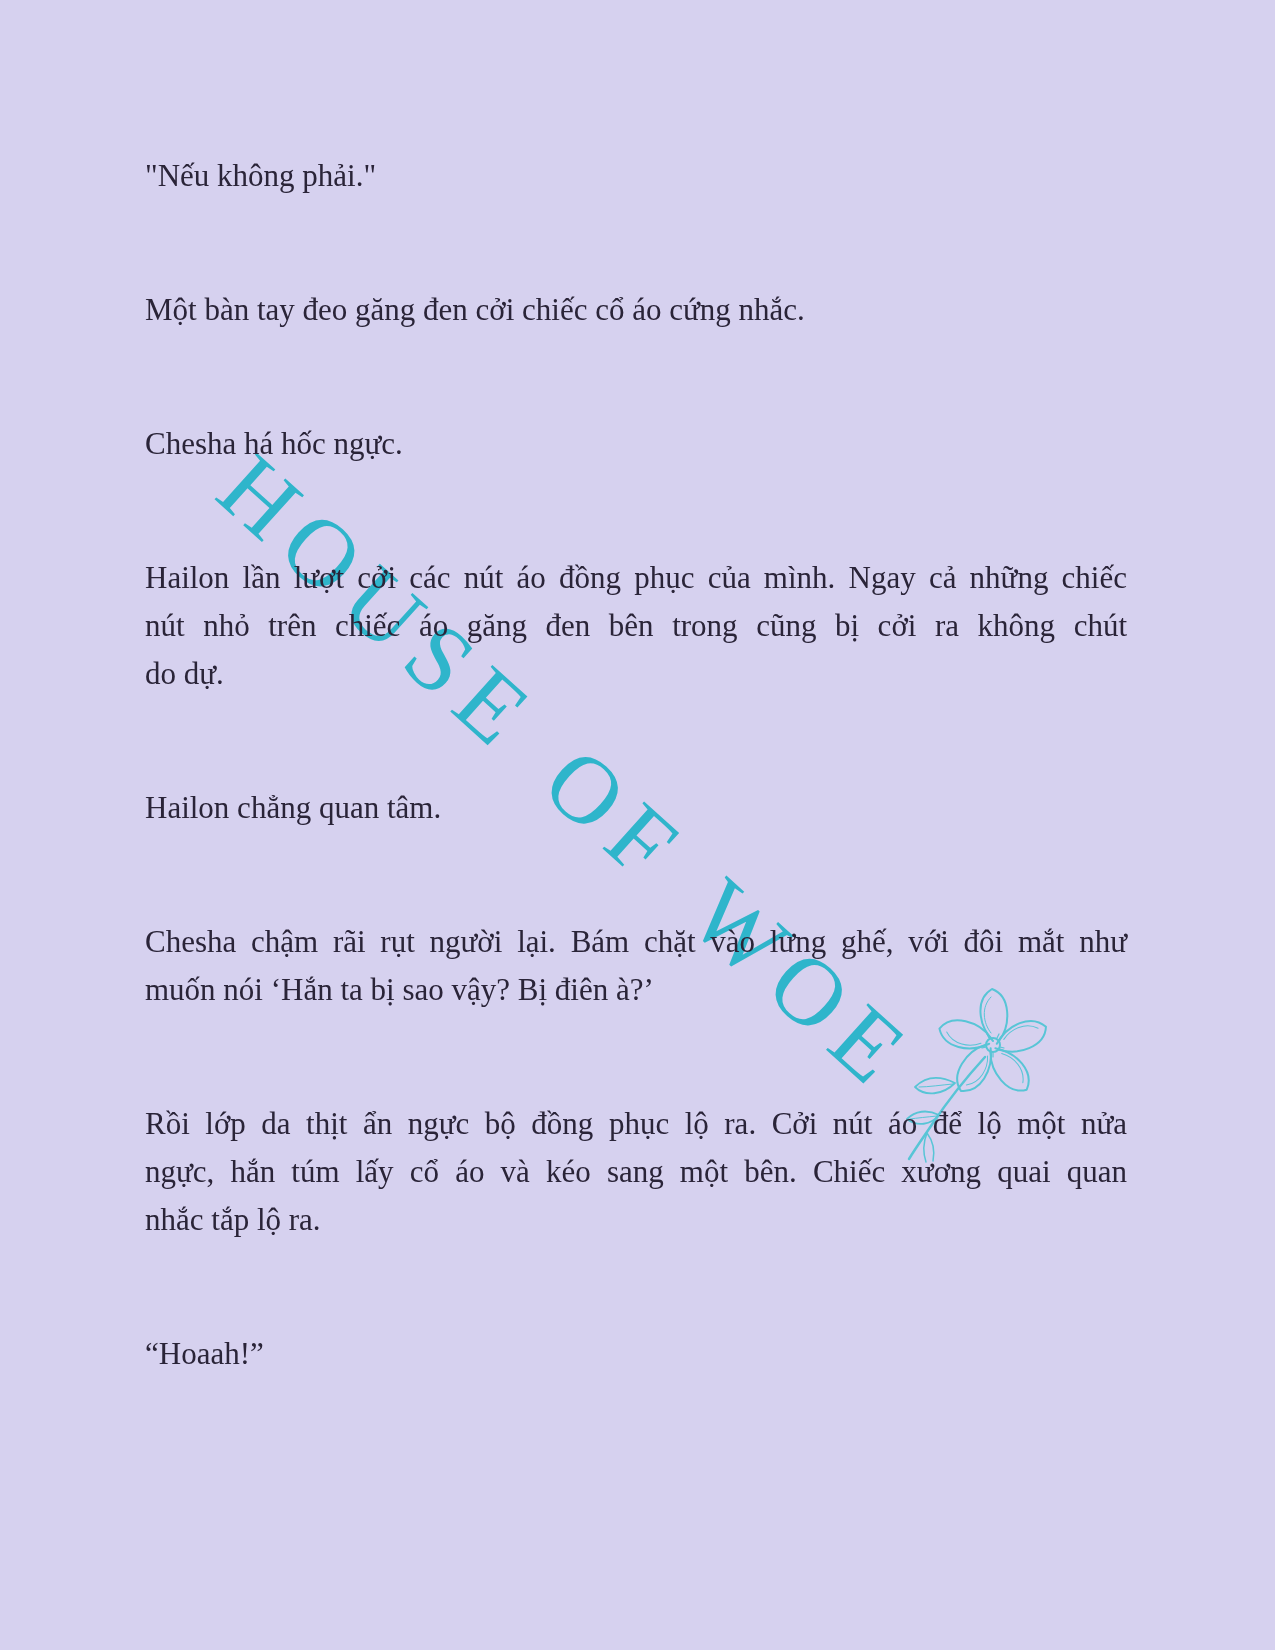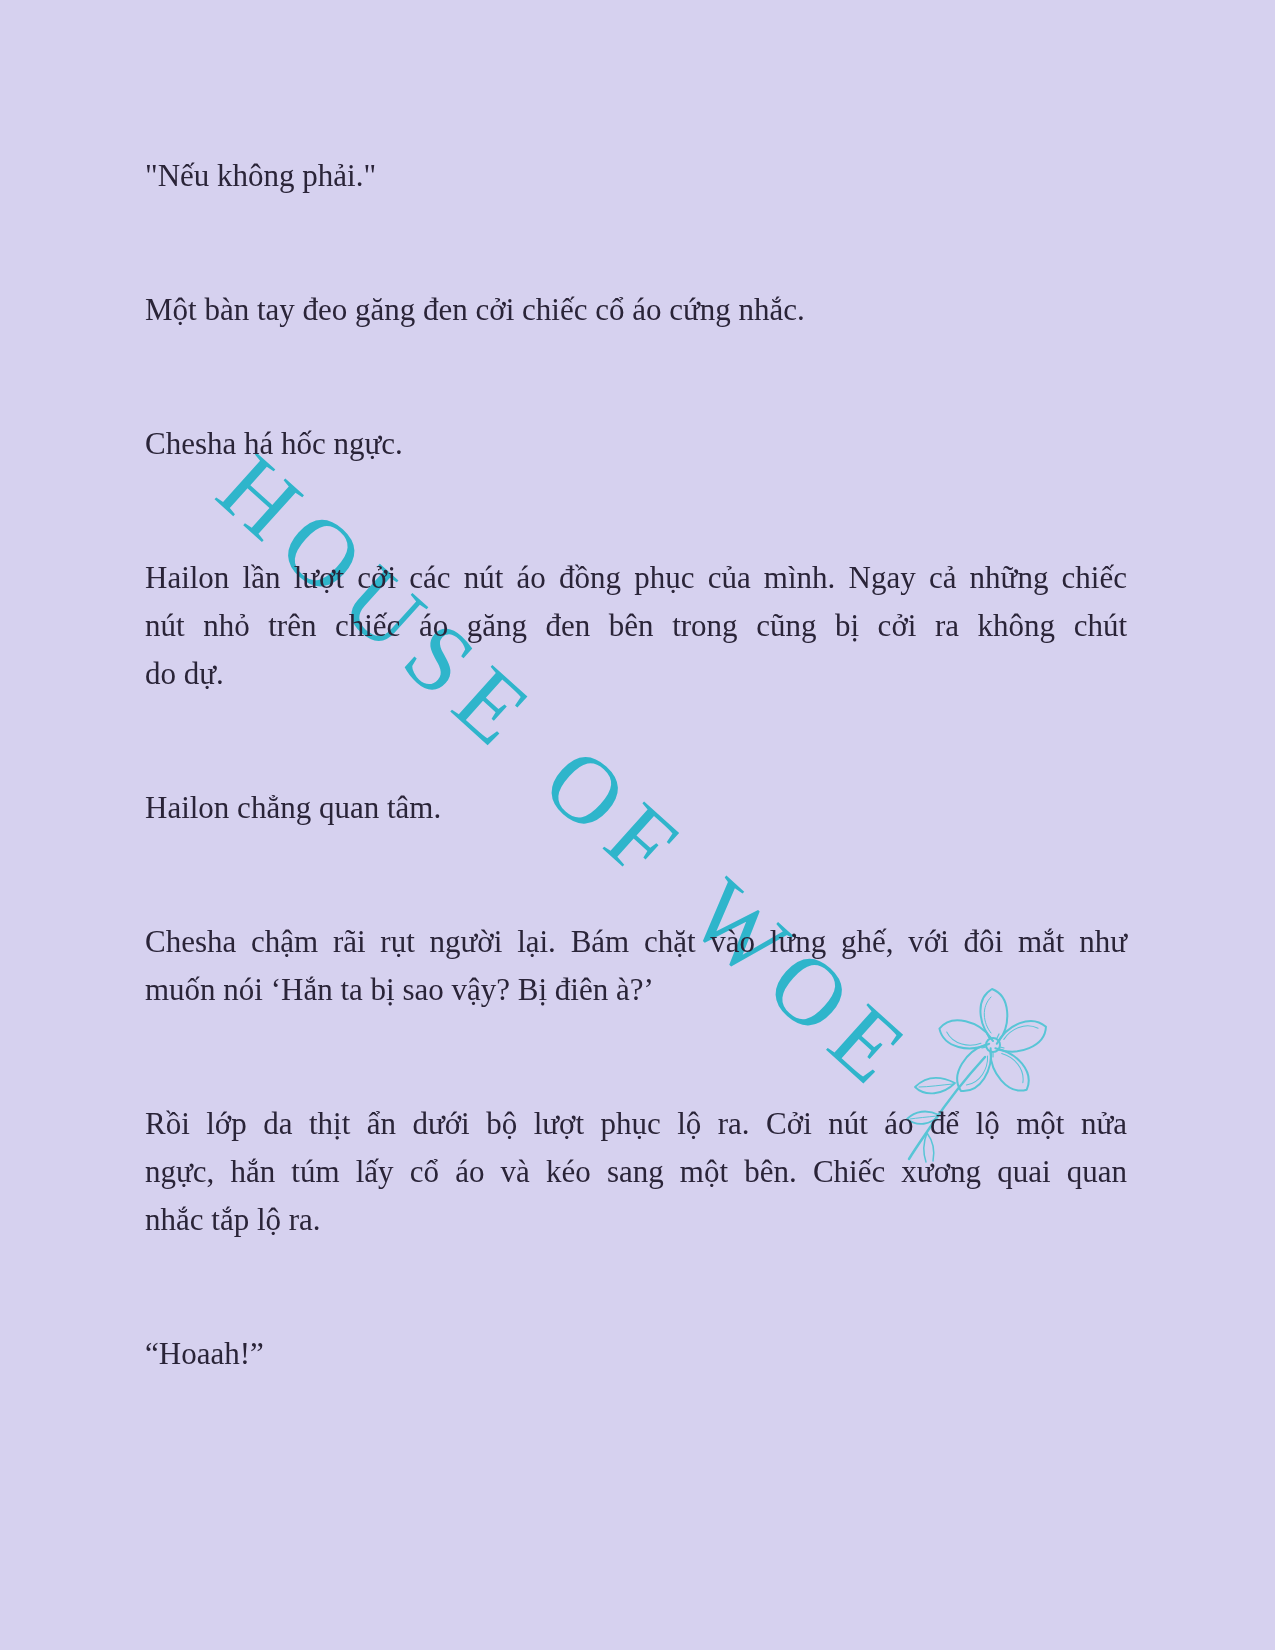--- a/index.html
+++ b/index.html
@@ -132,21 +132,21 @@
         <span class="line">do dự.</span>
       </p>
       <p class="paragraph">
         <span class="line">Hailon chẳng quan tâm.</span>
       </p>
       <p class="paragraph">
         <span class="line justified">Chesha chậm rãi rụt người lại. Bám chặt vào lưng ghế, với đôi mắt như</span>
         <span class="line">muốn nói ‘Hắn ta bị sao vậy? Bị điên à?’</span>
       </p>
       <p class="paragraph">
-        <span class="line justified">Rồi lớp da thịt ẩn dưới bộ lượt phục lộ ra. Cởi nút áo để lộ một nửa</span>
+        <span class="line justified">Rồi lớp da thịt ẩn ngực bộ đồng phục lộ ra. Cởi nút áo để lộ một nửa</span>
         <span class="line justified">ngực, hắn túm lấy cổ áo và kéo sang một bên. Chiếc xương quai quan</span>
         <span class="line">nhắc tắp lộ ra.</span>
       </p>
       <p class="paragraph">
         <span class="line">“Hoaah!”</span>
       </p>
     </main>
 
 </div>
 

